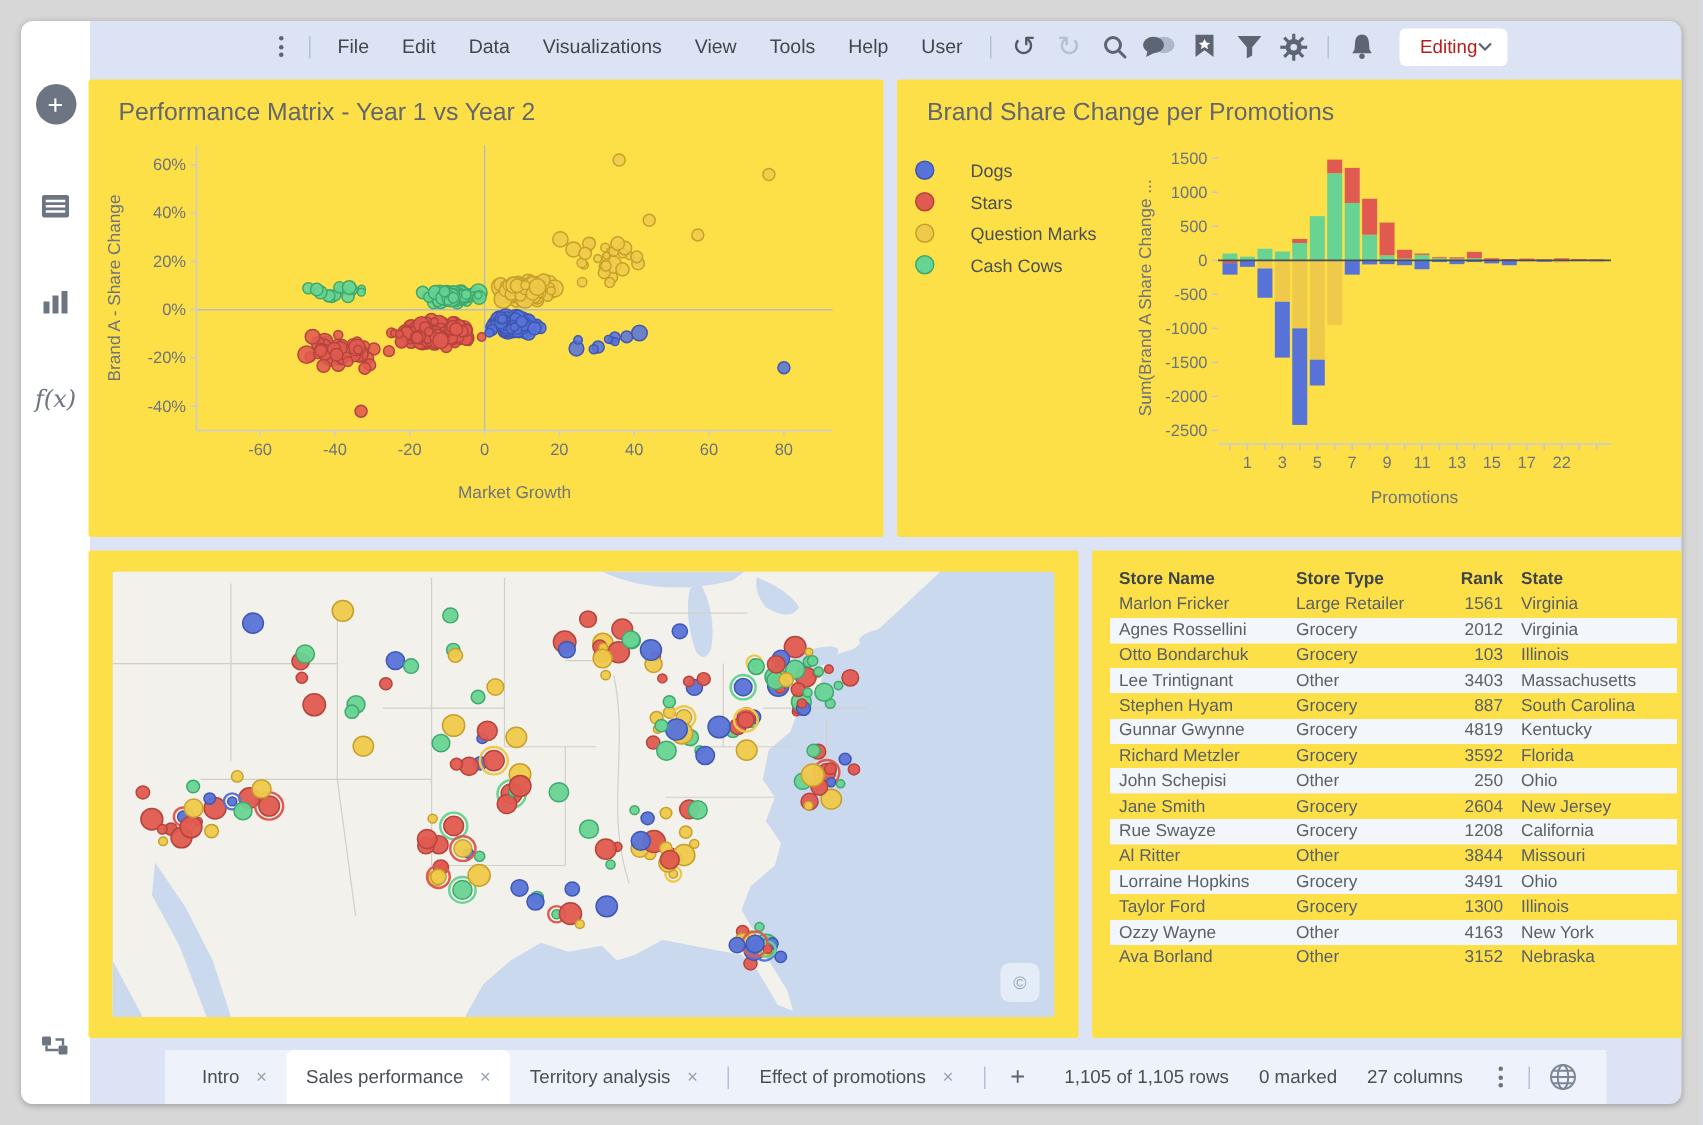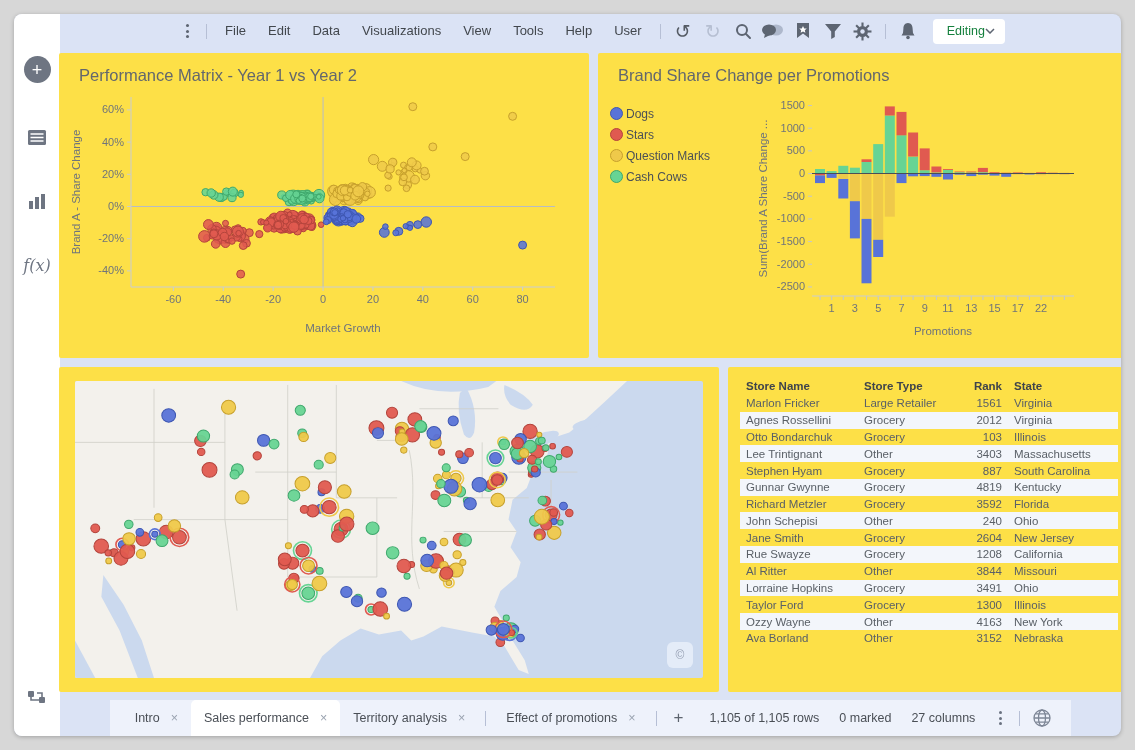--- a/index.html
+++ b/index.html
@@ -15,37 +15,37 @@
   .sb-bottom{margin-bottom:30px;}
   
   .main{flex:1;display:flex;flex-direction:column;min-width:0;align-items:center;}
   .menubar{height:34px;display:flex;align-items:center;padding:0 12px 0 12px;font-size:13px;color:#42474d;flex-shrink:0;}
   .menu-item{padding:0 11px;cursor:pointer;line-height:34px;}
   .vdiv{width:1px;height:15px;background:#b6bfd5;margin:0 7px;display:inline-block;}
   .icon-btn{width:30px;height:28px;display:flex;align-items:center;justify-content:center;cursor:pointer;}
   .undo{font-size:19px;color:#555b64;}
   .redo{font-size:19px;color:#b6bfd2;}
   .right-icons{margin-left:auto;display:flex;align-items:center;}
-  .editing-select{background:#fff;border-radius:4px;height:25px;padding:0 10px 0 14px;display:flex;align-items:center;font-size:12.5px;color:#15803d;margin-left:10px;cursor:pointer;}
+  .editing-select{background:#fff;border-radius:4px;height:25px;padding:0 10px 0 14px;display:flex;align-items:center;font-size:12.5px;color:#b91c1c;margin-left:10px;cursor:pointer;}
   
   .content{flex:1;padding:5px 8px 8px 8px;display:flex;flex-direction:column;gap:9px;min-height:0;}
   .row-top{height:305px;display:flex;gap:9px;flex-shrink:0;}
   .row-bottom{flex:1;display:flex;gap:9px;min-height:0;}
   .panel{background:#fde047;border-radius:2px;position:relative;overflow:hidden;}
   .panel-scatter{width:530px;flex-shrink:0;}
   .panel-bar{flex:1;min-width:0;}
   .panel-map{width:660px;flex-shrink:0;padding:14px 16px;box-sizing:border-box;}
   .panel-table{flex:1;min-width:0;padding:10px 4px 0 12px;box-sizing:border-box;}
   .panel-title{font-size:16.5px;color:#63676d;padding:13px 18px 2px 20px;font-weight:400;}
   .tick{font-size:11px;fill:#6f747b;}
   .axis-label{font-size:11.5px;fill:#6f747b;}
   .scatter-wrap{padding:4px 8px 0 8px;}
   .bar-body{display:flex;padding:2px 2px 0 12px;}
   .legend{width:146px;padding-top:14px;flex-shrink:0;}
-  .legend-item{display:flex;align-items:center;gap:3px;height:21px;font-size:12px;color:#4b5056;cursor:pointer;}
+  .legend-item{display:flex;align-items:center;gap:24px;height:21px;font-size:12px;color:#4b5056;cursor:pointer;}
   .legend-dot{width:13px;height:13px;border-radius:50%;border:1px solid;box-sizing:border-box;}
   
   .map-wrap{position:relative;width:100%;height:100%;}
   .map-wrap svg{display:block;width:100%;height:100%;border-radius:2px;}
   .map-attrib{position:absolute;right:10px;bottom:10px;width:26px;height:26px;background:#e4ecf8;border-radius:6px;color:#97a1b4;font-size:12px;display:flex;align-items:center;justify-content:center;cursor:pointer;}
   
   table{border-collapse:collapse;width:100%;table-layout:fixed;}
   th{font-size:11.5px;color:#3f444b;text-align:left;font-weight:bold;padding:3px 6px;white-space:nowrap;overflow:hidden;}
   td{font-size:11.5px;color:#5a6067;padding:2.4px 6px;white-space:nowrap;overflow:hidden;}
   tbody tr:nth-child(even){background:#f3f6fb;}
@@ -1554,21 +1554,21 @@
                 </tr>
                 <tr>
                   <td class="">Richard Metzler</td>
                   <td class="">Grocery</td>
                   <td class="num">3592</td>
                   <td class="">Florida</td>
                 </tr>
                 <tr>
                   <td class="">John Schepisi</td>
                   <td class="">Other</td>
-                  <td class="num">240</td>
+                  <td class="num">250</td>
                   <td class="">Ohio</td>
                 </tr>
                 <tr>
                   <td class="">Jane Smith</td>
                   <td class="">Grocery</td>
                   <td class="num">2604</td>
                   <td class="">New Jersey</td>
                 </tr>
                 <tr>
                   <td class="">Rue Swayze</td>

